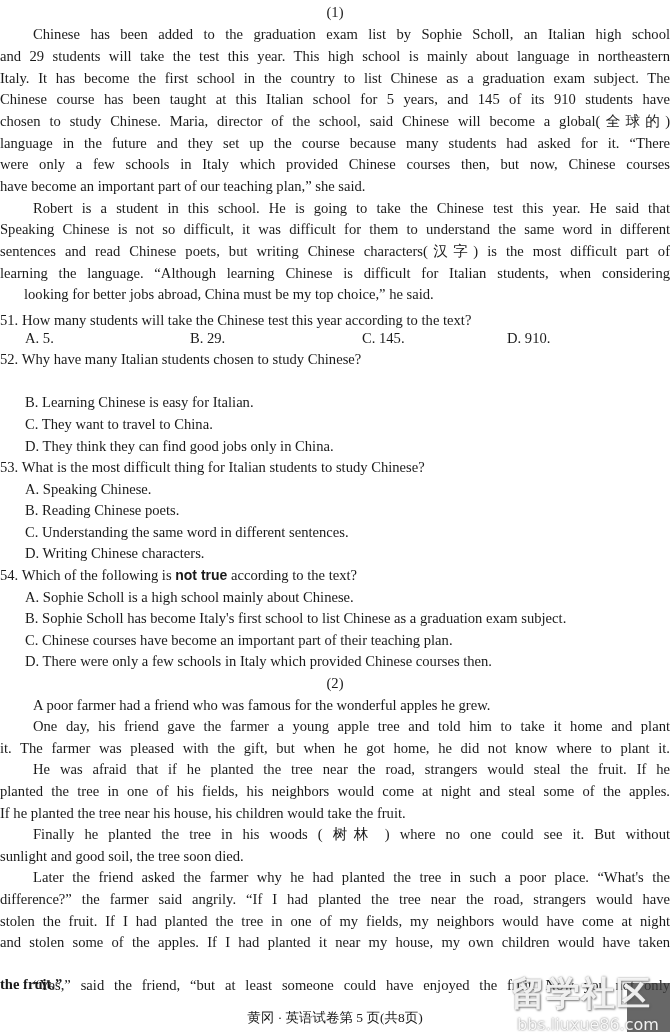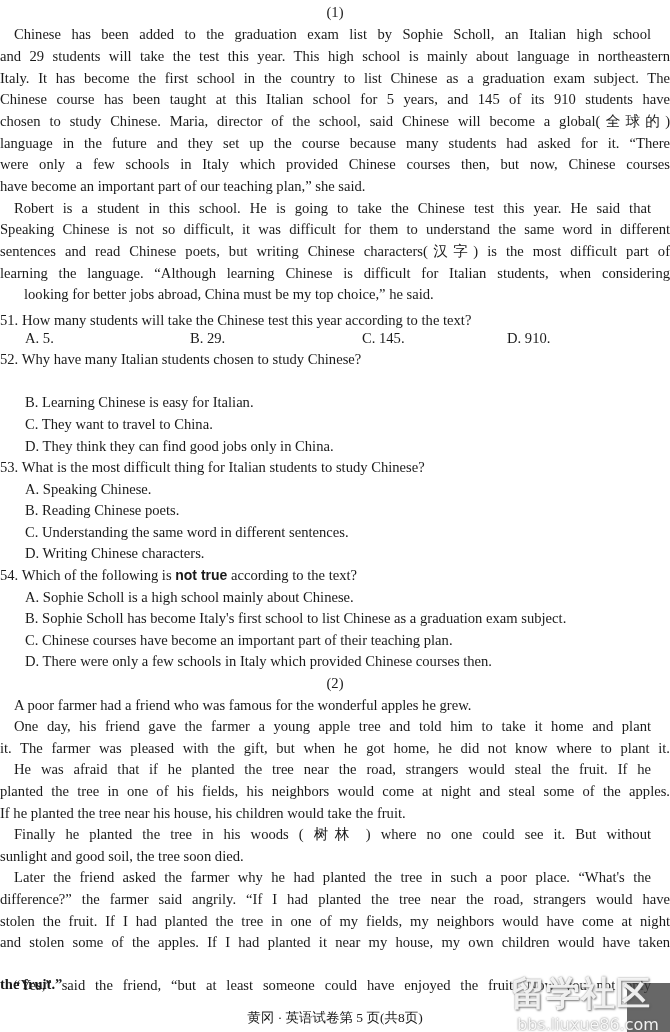--- a/index.html
+++ b/index.html
@@ -29,21 +29,21 @@
       width: 670px;
       height: 21.7px;
       line-height: 21.7px;
       white-space: nowrap;
     }
     .just {
       text-align: justify;
       text-align-last: justify;
     }
     .center { text-align: center; }
-    .indent { padding-left: 14px; width: 637px; }
+    .indent { padding-left: 33px; width: 637px; }
     .opt { padding-left: 25px; width: 645px; }
     .opts-row { position: absolute; left: 0; width: 670px; height: 21.7px; line-height: 21.7px; }
     .opts-row span { position: absolute; top: 0; }
     b.strong { font-weight: bold; font-family: "Liberation Sans", "DejaVu Sans", sans-serif; font-size: 14px; }
     .footer {
       position: absolute;
       left: 0;
       top: 1008px;
       width: 670px;
       text-align: center;

